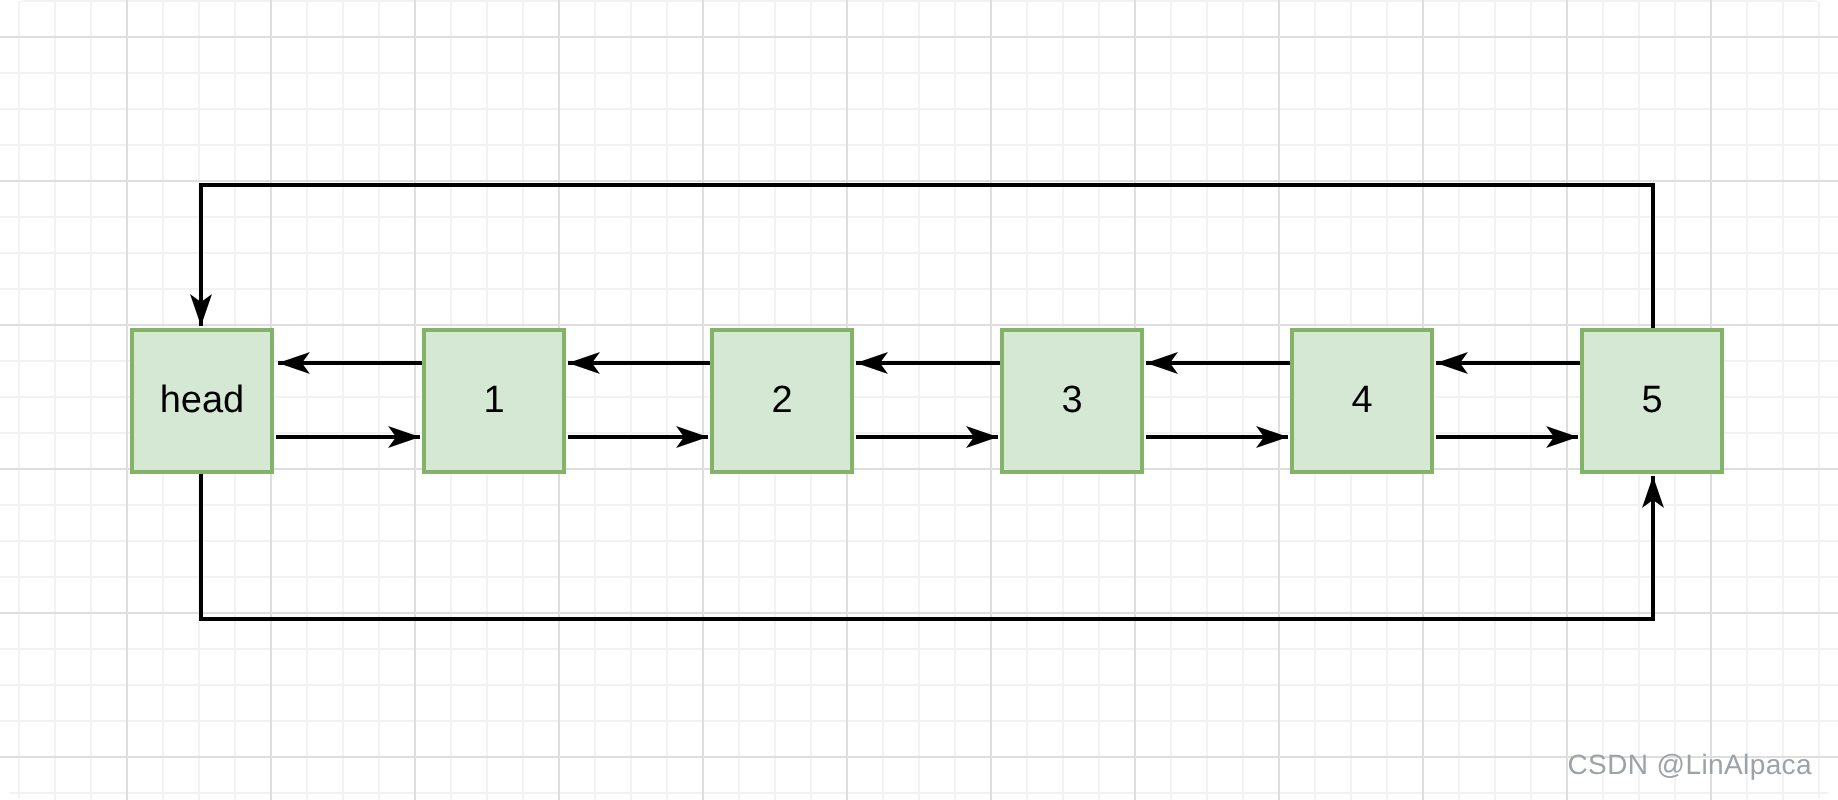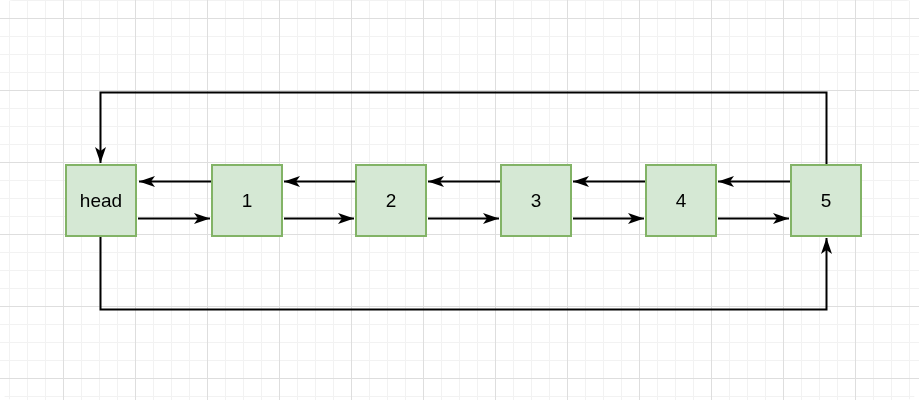--- a/index.html
+++ b/index.html
@@ -104,14 +104,15 @@
   <div class="node node-3">
     <span>3</span>
   </div>
   <div class="node node-4">
     <span>4</span>
   </div>
   <div class="node node-5">
     <span>5</span>
   </div>
 
+  <div class="watermark">CSDN @LinAlpaca</div>
 
 </div>
 
 </body></html>

